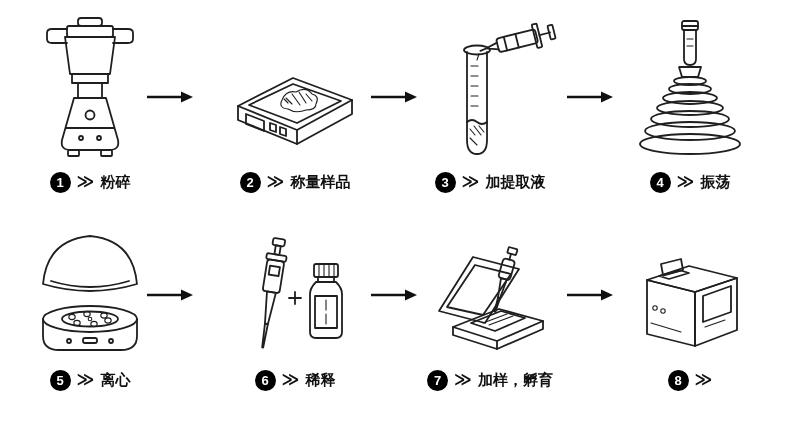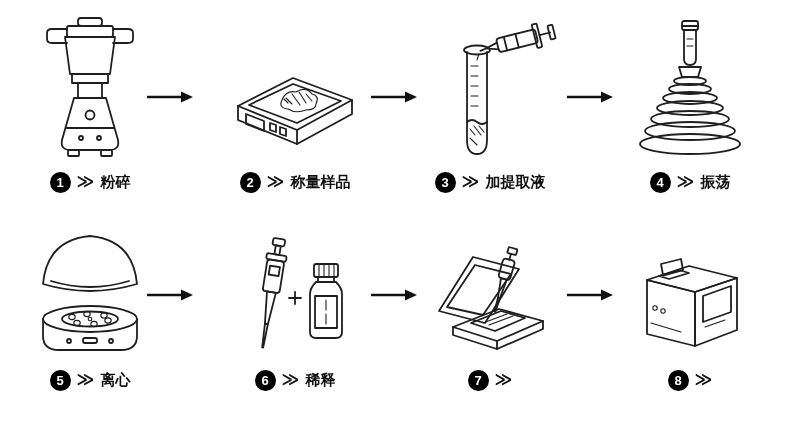--- a/index.html
+++ b/index.html
@@ -243,20 +243,21 @@
           </g>
           <g class="thin">
             <path d="M58 88 L82 79 M64 90 L88 81"></path>
           </g>
         </g>
       </svg>
     </div>
     <div class="caption">
       <span class="badge">7</span>
       <span class="chev">≫</span>
+      <span class="label">加样，孵育</span>
     </div>
   </div>
 
   <div class="step s8">
     <div class="icon-box">
       <svg width="130" height="150" viewBox="0 0 130 150">
         <g transform="translate(0,18)">
           <g class="ln">
             <polygon points="22,52 64,38 112,50 70,64"></polygon>
             <polygon points="22,52 70,64 70,118 22,106"></polygon>

